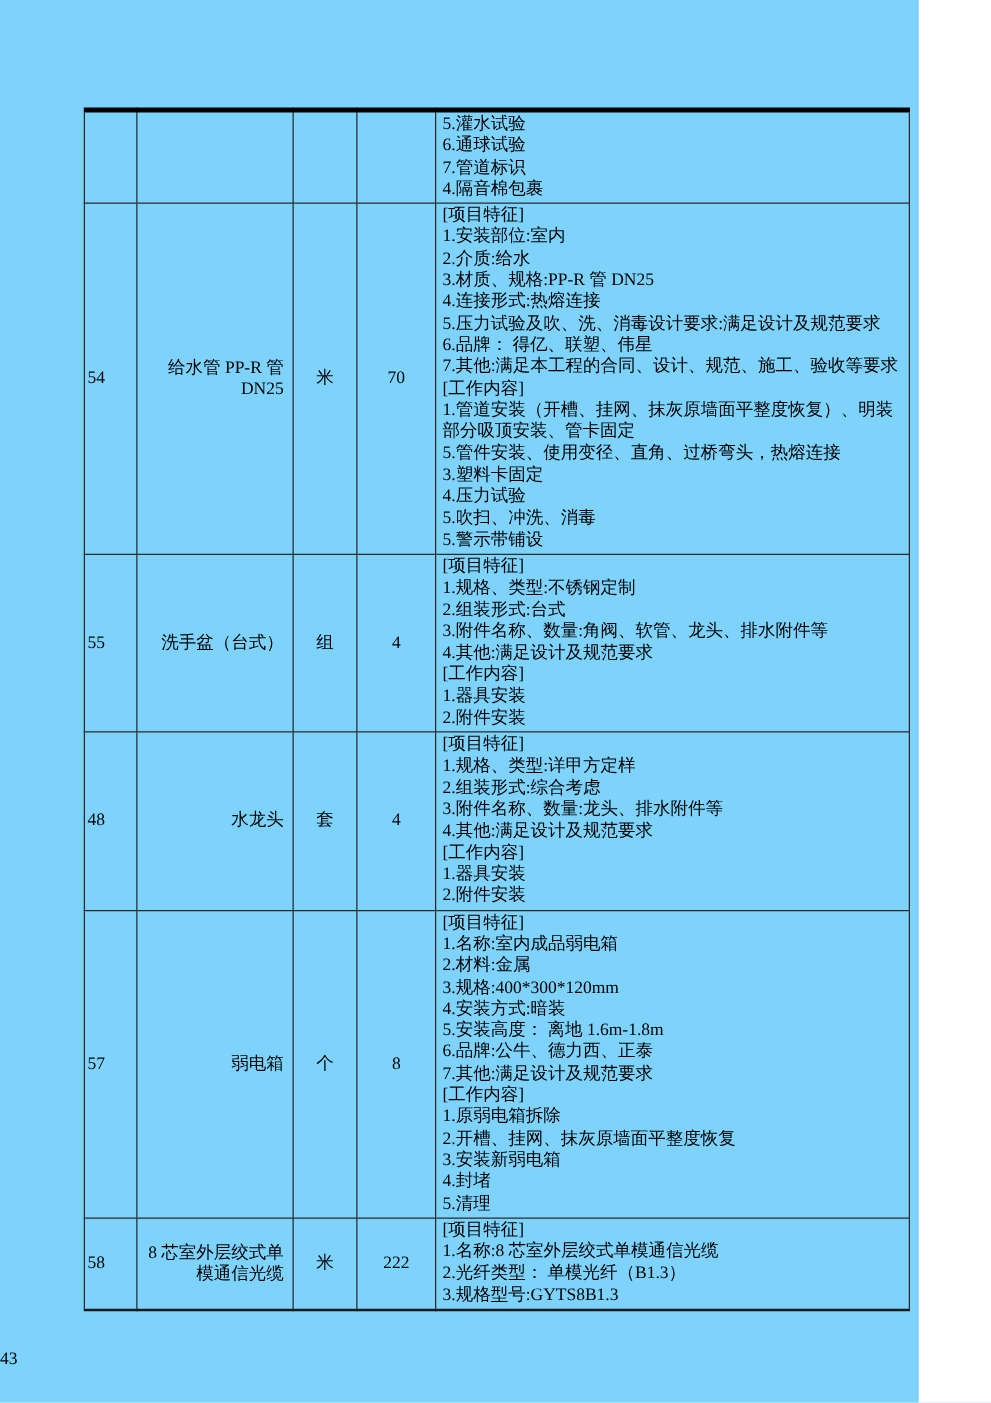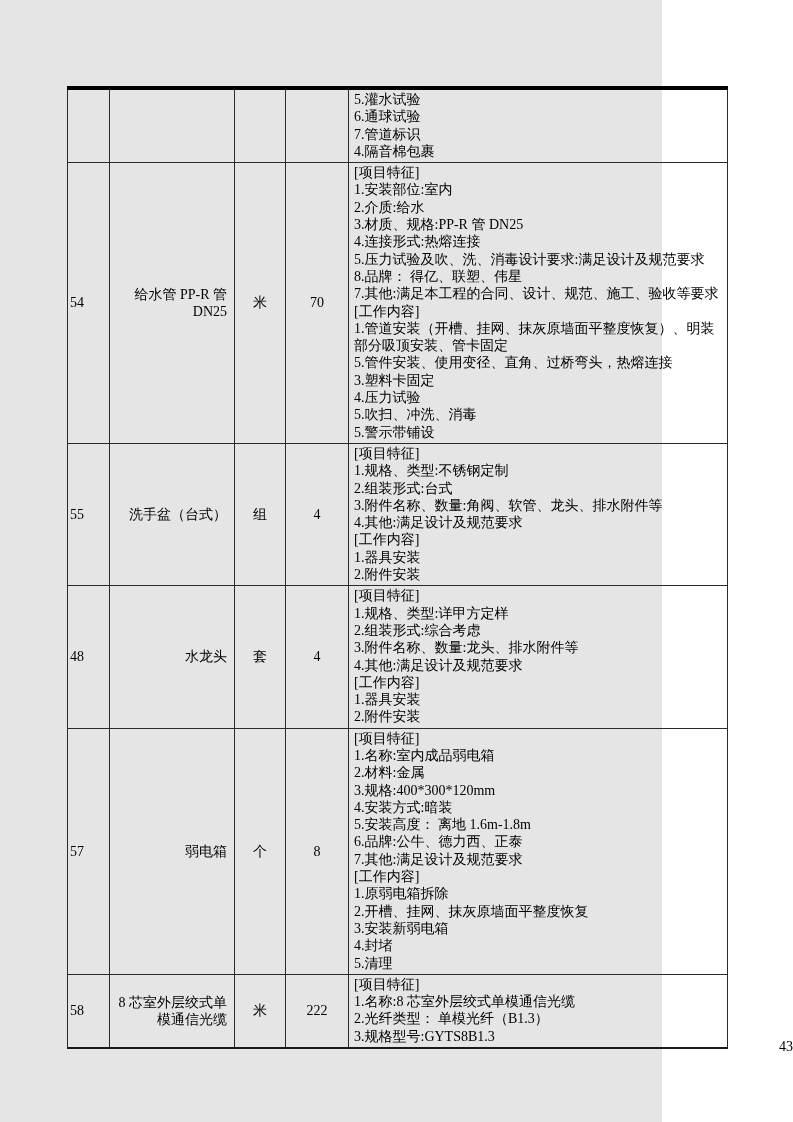--- a/index.html
+++ b/index.html
@@ -11,22 +11,22 @@
     width: 793px;
     height: 1122px;
     font-family: "Liberation Serif", "DejaVu Serif", serif;
     color: #000000;
     position: relative;
     overflow: hidden;
   }
   .sheet {
     position: absolute;
     left: 0; top: 0;
-    width: 662px; height: 1122px;
-    background: #e5e5e5;
+    width: 735px; height: 1122px;
+    background: #7dd3fc;
   }
   table.boq {
     position: absolute;
     left: 67px;
     top: 86px;
     width: 660px;
     border-collapse: collapse;
     table-layout: fixed;
     border-top: 4px solid #000000;
     border-bottom: 2px solid #1a1a1a;
@@ -56,23 +56,23 @@
     vertical-align: top;
     padding: 1px 5px 2px 5px;
   }
   .desc-line {
     text-align: left;
     word-break: break-all;
   }
   .page-number {
     position: absolute;
     left: 0;
-    top: 1039px;
+    top: 1080px;
     width: 793px;
-    text-align: right;
+    text-align: left;
     font-size: 14px;
     font-family: Liberation Serif, serif;
   }
 </style>
 </head>
 <body>
 
 <div class="sheet">
 
   <table class="boq">
@@ -101,21 +101,21 @@
           <td class="cell-name">给水管 PP-R 管 DN25</td>
           <td class="cell-unit">米</td>
           <td class="cell-qty">70</td>
           <td class="cell-desc">
             <div class="desc-line">[项目特征]</div>
             <div class="desc-line">1.安装部位:室内</div>
             <div class="desc-line">2.介质:给水</div>
             <div class="desc-line">3.材质、规格:PP-R 管 DN25</div>
             <div class="desc-line">4.连接形式:热熔连接</div>
             <div class="desc-line">5.压力试验及吹、洗、消毒设计要求:满足设计及规范要求</div>
-            <div class="desc-line">8.品牌： 得亿、联塑、伟星</div>
+            <div class="desc-line">6.品牌： 得亿、联塑、伟星</div>
             <div class="desc-line">7.其他:满足本工程的合同、设计、规范、施工、验收等要求</div>
             <div class="desc-line">[工作内容]</div>
             <div class="desc-line">1.管道安装（开槽、挂网、抹灰原墙面平整度恢复）、明装部分吸顶安装、管卡固定</div>
             <div class="desc-line">5.管件安装、使用变径、直角、过桥弯头，热熔连接</div>
             <div class="desc-line">3.塑料卡固定</div>
             <div class="desc-line">4.压力试验</div>
             <div class="desc-line">5.吹扫、冲洗、消毒</div>
             <div class="desc-line">5.警示带铺设</div>
           </td>
         </tr>

